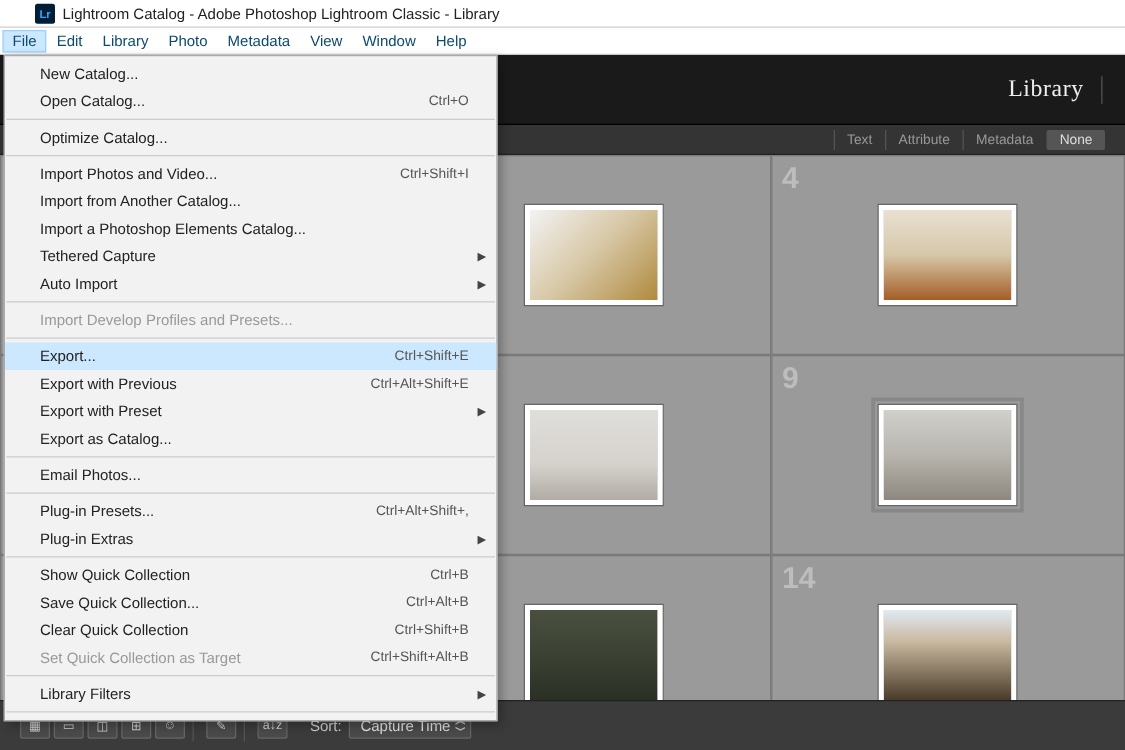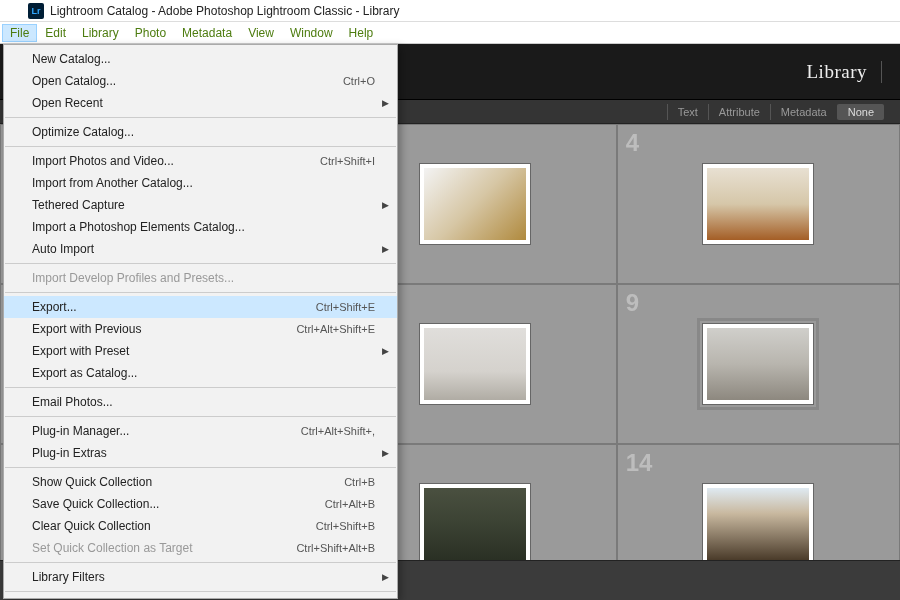--- a/index.html
+++ b/index.html
@@ -5,21 +5,21 @@
 * { margin:0; padding:0; box-sizing:border-box; font-family: "Segoe UI", Tahoma, sans-serif; font-size:12px; user-select:none; }
 body { width:900px; height:600px; overflow:hidden; background:#2b2b2b; }
 
 
 .titlebar { height:22px; background:#fff; display:flex; align-items:center; padding:0 4px; border-bottom:1px solid #ddd; }
 .titlebar .logo { width:16px; height:16px; background:#001e36; border-radius:2px; display:flex; align-items:center; justify-content:center; color:#31a8ff; font-size:9px; font-weight:bold; margin-right:6px;margin-left:24px; }
 .titlebar .title-text { color:#222; }
 
 
 .menubar { height:22px; background:#fff; display:flex; align-items:center; padding:0 2px; border-bottom:1px solid #ccc; }
-.menubar .menu-item { padding:2px 8px; color:#4d7c0f; cursor:default; }
+.menubar .menu-item { padding:2px 8px; color:#0c4a6e; cursor:default; }
 .menubar .menu-item.open { background:#cce8ff; border:1px solid #99d1ff; padding:1px 7px; }
 
 
 .module-bar { height:56px; background:#1a1a1a; display:flex; align-items:center; justify-content:flex-end; padding-right:18px; border-bottom:1px solid #000; }
 .module-bar .module { color:#888; font-size:19px; font-family:Georgia,serif; letter-spacing:0.5px; padding:0 8px; }
 .module-bar .module.active { color:#eee; border-right:1px solid #555; padding-right:14px;}
 
 
 .filter-bar { height:24px; background:#343434; display:flex; align-items:center; justify-content:flex-end; padding-right:16px; border-bottom:1px solid #222; }
 .filter-bar .filter-item { color:#999; font-size:11px; padding:2px 10px; border-left:1px solid #555;text-align:center; }
@@ -160,40 +160,37 @@
 </div>
 
 <div class="dropdown" id="dropdown">
     <div class="dd-item">
       <span>New Catalog...</span>
     </div>
     <div class="dd-item">
       <span>Open Catalog...</span>
       <span class="shortcut">Ctrl+O</span>
     </div>
-    <div class="dd-item has-sub">
-      <span>Open Recent</span>
-    </div>
     <div class="dd-sep"></div>
     <div class="dd-item">
       <span>Optimize Catalog...</span>
     </div>
     <div class="dd-sep"></div>
     <div class="dd-item">
       <span>Import Photos and Video...</span>
       <span class="shortcut">Ctrl+Shift+I</span>
     </div>
     <div class="dd-item">
       <span>Import from Another Catalog...</span>
     </div>
+    <div class="dd-item">
+      <span>Import a Photoshop Elements Catalog...</span>
+    </div>
     <div class="dd-item has-sub">
       <span>Tethered Capture</span>
-    </div>
-    <div class="dd-item">
-      <span>Import a Photoshop Elements Catalog...</span>
     </div>
     <div class="dd-item has-sub">
       <span>Auto Import</span>
     </div>
     <div class="dd-sep"></div>
     <div class="dd-item disabled">
       <span>Import Develop Profiles and Presets...</span>
     </div>
     <div class="dd-sep"></div>
     <div class="dd-item hi">
@@ -209,21 +206,21 @@
     </div>
     <div class="dd-item">
       <span>Export as Catalog...</span>
     </div>
     <div class="dd-sep"></div>
     <div class="dd-item">
       <span>Email Photos...</span>
     </div>
     <div class="dd-sep"></div>
     <div class="dd-item">
-      <span>Plug-in Manager...</span>
+      <span>Plug-in Presets...</span>
       <span class="shortcut">Ctrl+Alt+Shift+,</span>
     </div>
     <div class="dd-item has-sub">
       <span>Plug-in Extras</span>
     </div>
     <div class="dd-sep"></div>
     <div class="dd-item">
       <span>Show Quick Collection</span>
       <span class="shortcut">Ctrl+B</span>
     </div>

